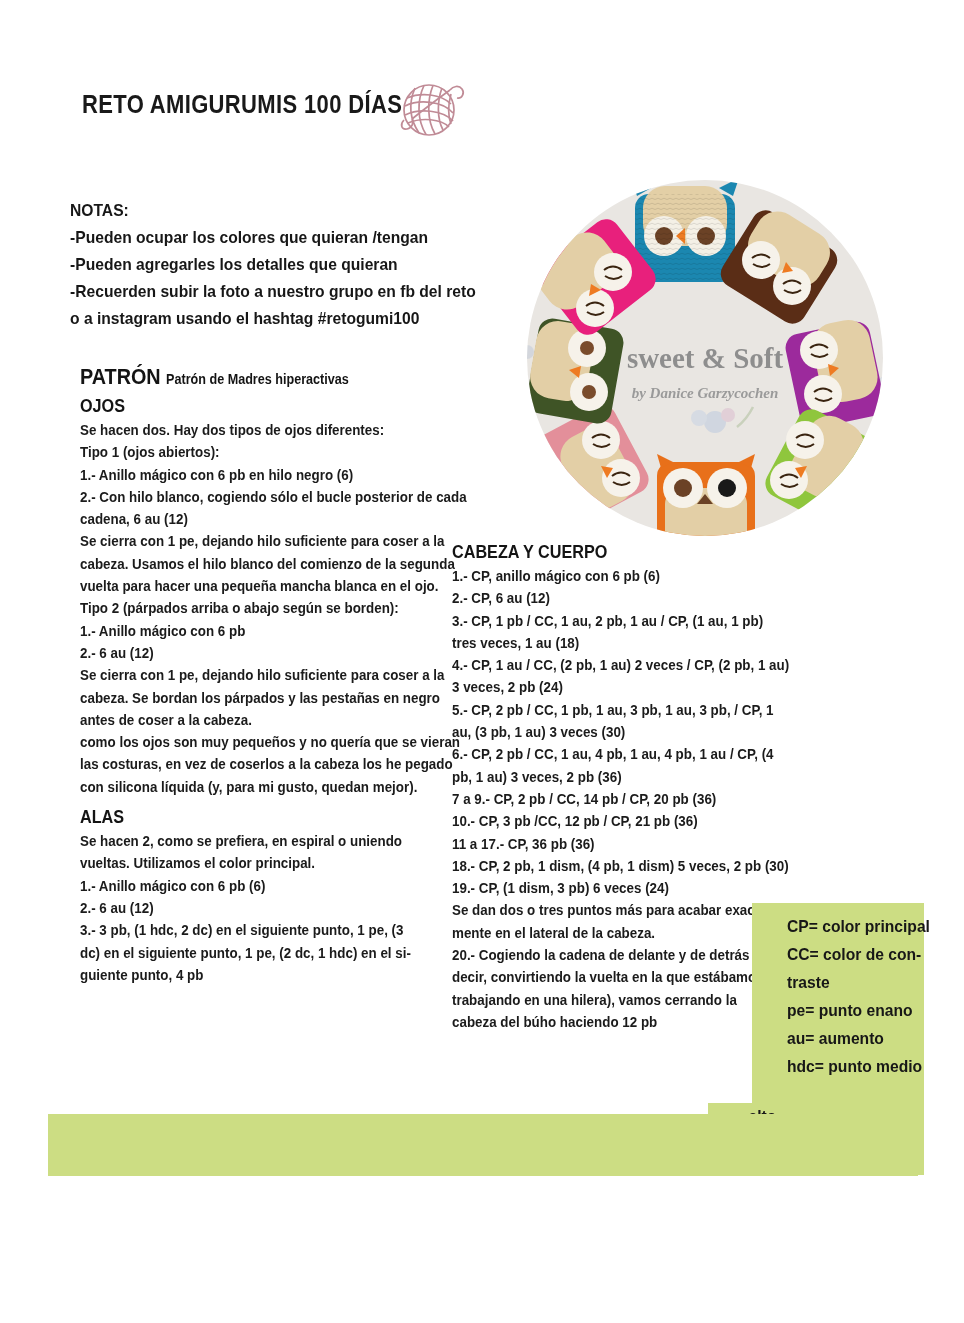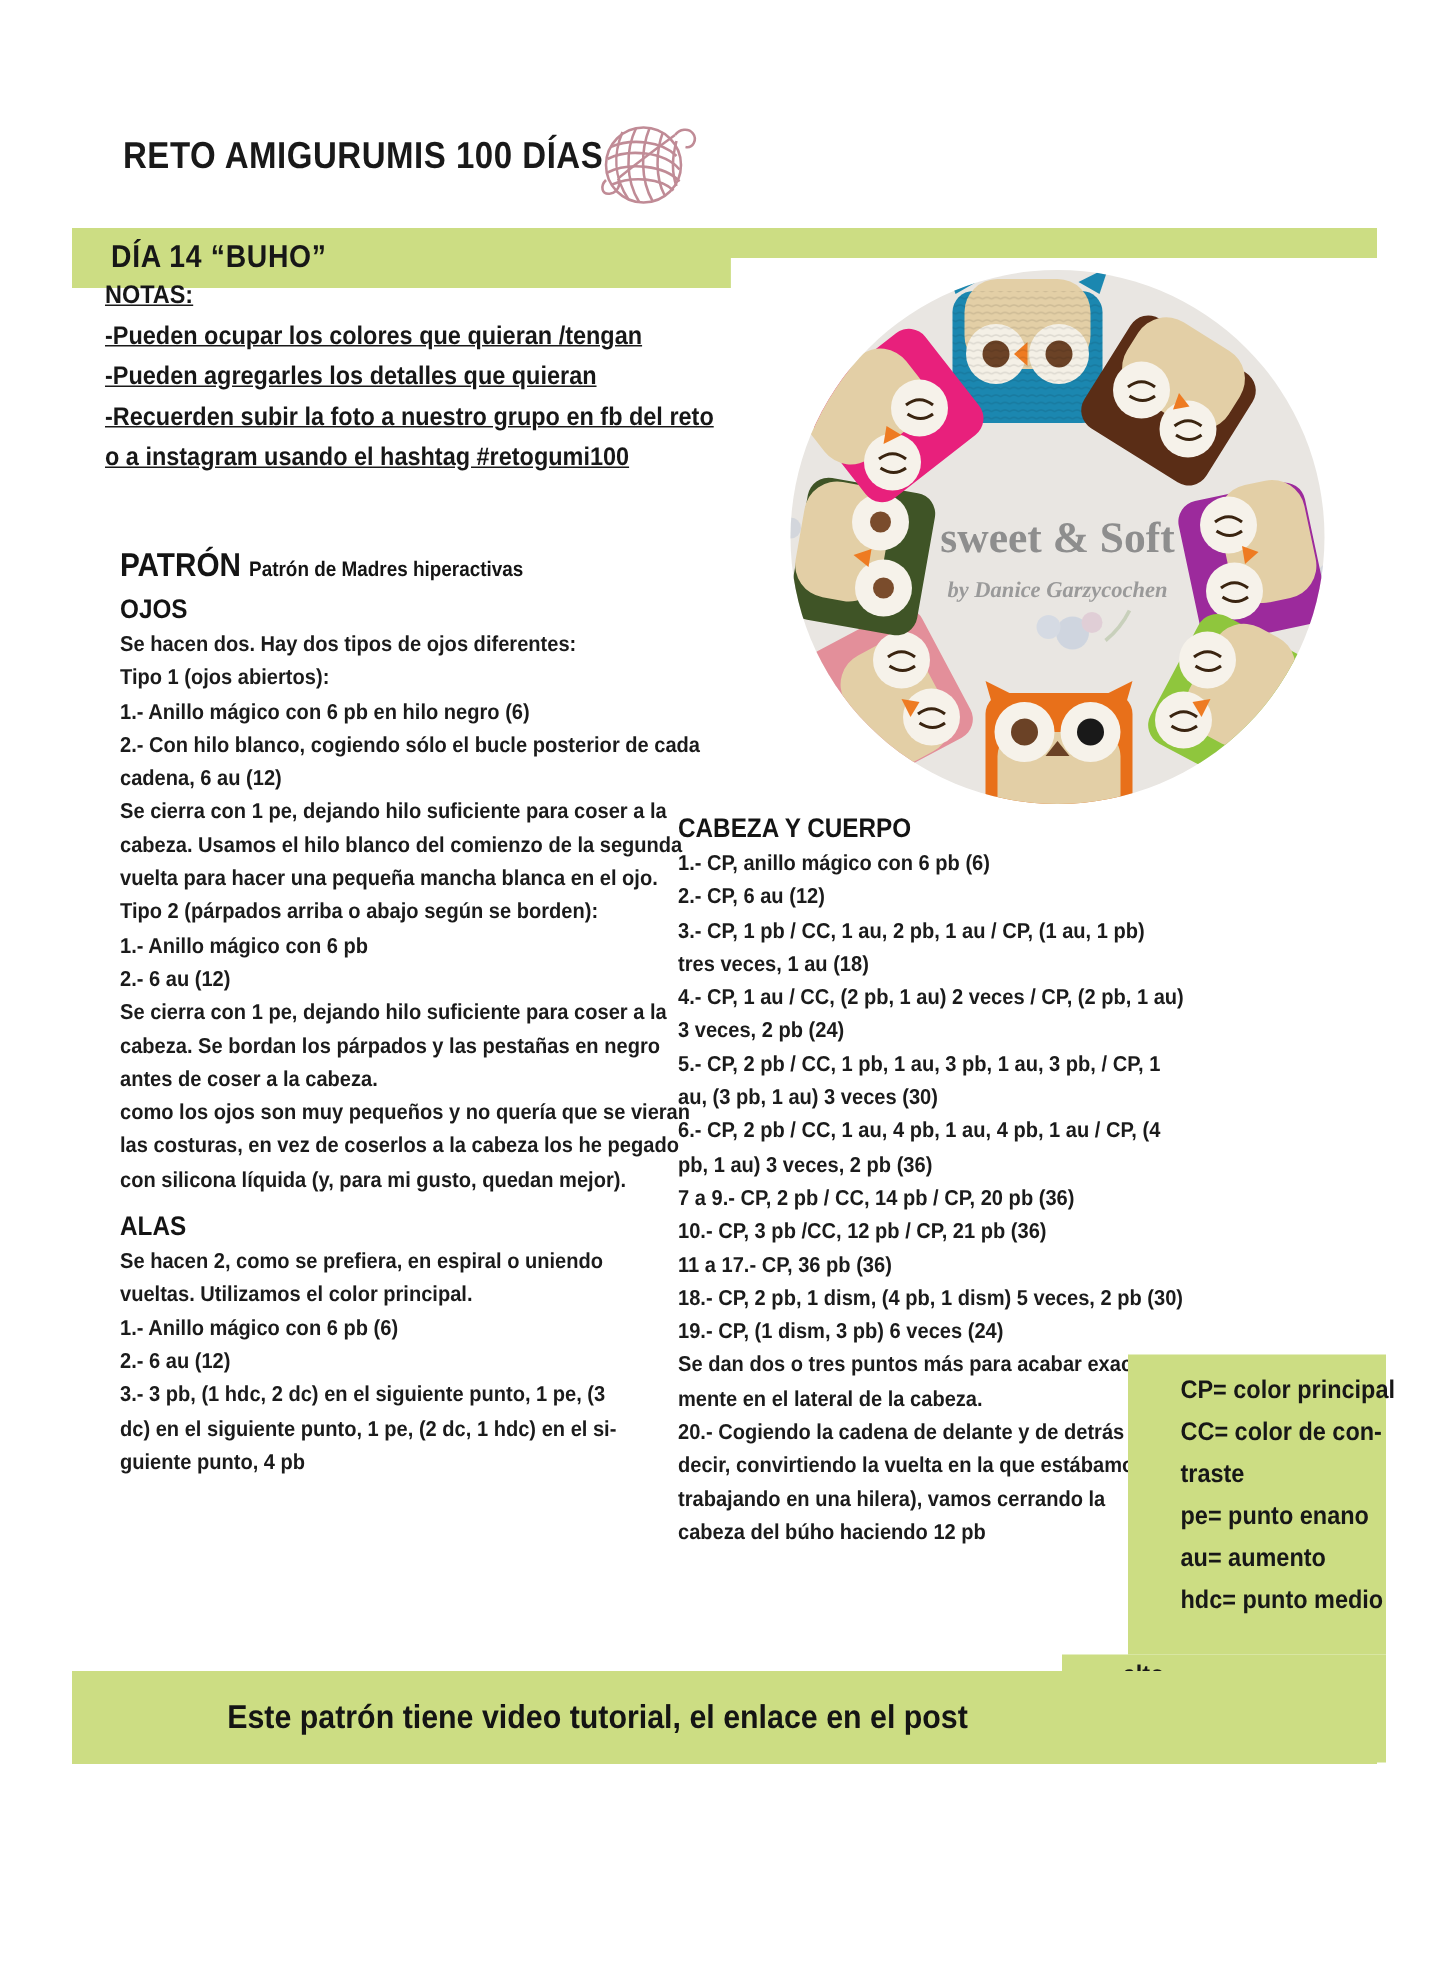--- a/index.html
+++ b/index.html
@@ -31,21 +31,21 @@
   }
   .day-banner-title{
     position:absolute;left:26px;top:8px;
     font-size:21px;font-weight:bold;letter-spacing:.5px;
     font-family:"Liberation Sans Narrow","Liberation Sans",sans-serif;
     transform:scaleX(.9);transform-origin:left center;
     white-space:nowrap;color:#171717;
   }
 
   
-  .notes{position:absolute;left:70px;top:184px;width:420px;text-decoration:underline;}
+  .notes{position:absolute;left:70px;top:198px;width:420px;}
   .notes-label{
     font-size:17px;font-weight:bold;line-height:26px;color:#171717;
     font-family:"Liberation Sans Narrow","Liberation Sans",sans-serif;
     transform:scaleX(.92);transform-origin:left center;
   }
   .notes-line{
     font-size:17px;font-weight:bold;line-height:27px;color:#171717;
     font-family:"Liberation Sans Narrow","Liberation Sans",sans-serif;
     transform:scaleX(.92);transform-origin:left center;
     white-space:nowrap;
@@ -148,23 +148,20 @@
           <path d="M47 14 C42 27 42 45 48 56"></path>
           <path d="M56 20 C53 31 53 42 56 50"></path>
           <path d="M9 46 C5 50 6 56 12 55 C17 54 19 49 17 45"></path>
           <path d="M17 45 C28 36 44 24 55 16"></path>
           <path d="M55 16 C58 12 64 11 67 15 C70 19 67 25 62 24"></path>
         </g>
       </svg>
     </div>
   </div>
 
-  <div class="day-banner">
-    <div class="day-banner-title">DÍA 14 “BUHO”</div>
-  </div>
 
   <div class="notes">
     <div class="notes-label">NOTAS:</div>
     <div class="notes-line">-Pueden ocupar los colores que quieran /tengan</div>
     <div class="notes-line">-Pueden agregarles los detalles que quieran</div>
     <div class="notes-line">-Recuerden subir la foto a nuestro grupo en fb  del reto</div>
     <div class="notes-line">o a instagram usando el hashtag #retogumi100</div>
   </div>
 
   <div class="photo">
@@ -359,17 +356,14 @@
       <div class="legend-line">au= aumento</div>
       <div class="legend-line">hdc= punto medio</div>
     </div>
   </div>
   <div class="legend-tail">
     <div class="legend-line">alto</div>
     <div class="legend-line">dc= punto alto o</div>
   </div>
 
   <div class="footer-banner"></div>
-  <div class="footer-text">
-    <span>Este patrón tiene video tutorial, el enlace en el post</span>
-  </div>
 
 </div>
 
 </body></html>

